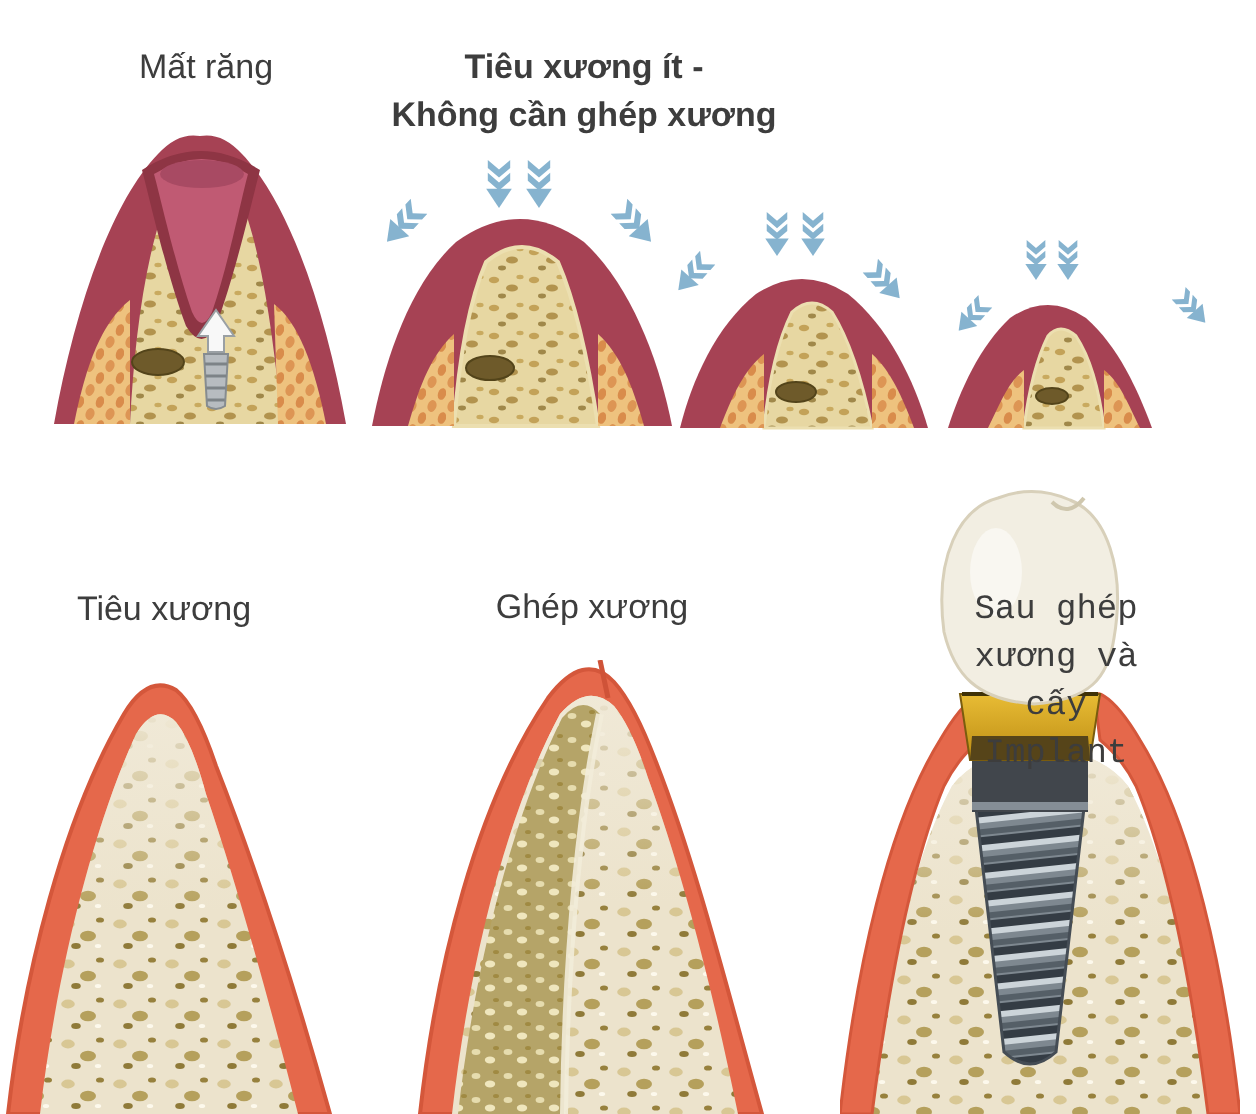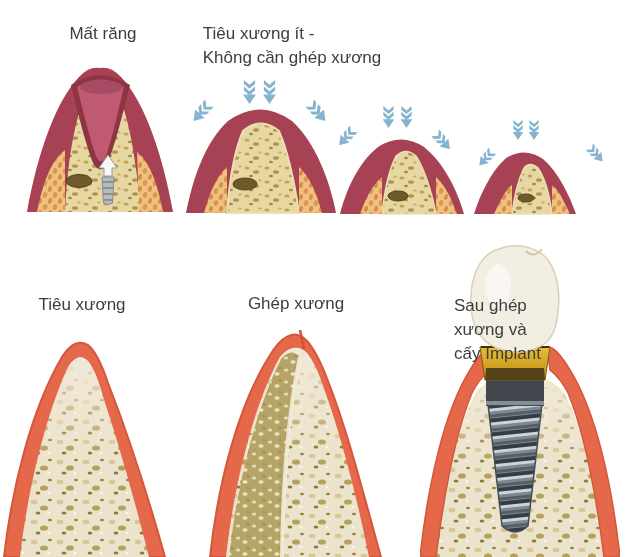--- a/index.html
+++ b/index.html
@@ -1,18 +1,18 @@
 <!DOCTYPE html>
 <html><head>
 <meta charset="utf-8">
 <style>
   html,body{margin:0;padding:0;background:#ffffff;}
   #page{position:relative;width:628px;height:557px;background:#ffffff;overflow:hidden;
         font-family:"Liberation Sans",sans-serif;}
-  .lbl{position:absolute;transform:translateX(-50%);
+  .lbl{position:absolute;transform:translateX(-50%);text-align:center;
        font-size:17px;line-height:1.42;color:#3d3d3d;white-space:pre-line;z-index:4;}
   .st{position:absolute;}
   #defs-holder{position:absolute;width:0;height:0;overflow:hidden;}
 </style>
 </head>
 <body>
 
 <div id="page">
 
   <svg id="defs-holder" aria-hidden="true">
@@ -59,25 +59,25 @@
       </linearGradient>
       <symbol id="arr" viewBox="0 0 16 30">
         <path d="M1,0 L8,6 L15,0 L15,5 L8,11 L1,5 Z" fill="#86b3cf"></path>
         <path d="M1,8 L8,14 L15,8 L15,13 L8,19 L1,13 Z" fill="#86b3cf"></path>
         <path d="M0,18 L16,18 L8,30 Z" fill="#86b3cf"></path>
       </symbol>
     </defs>
   </svg>
 
   <div class="lbl" style="left:103px;top:22px;">Mất răng</div>
-  <div class="lbl" style="left:292px;top:22px;">Tiêu xương ít -
+  <div class="lbl" style="left:292px;top:22px;font-weight:bold;">Tiêu xương ít -
 Không cần ghép xương</div>
   <div class="lbl" style="left:82px;top:293px;">Tiêu xương</div>
   <div class="lbl" style="left:296px;top:292px;">Ghép xương</div>
-  <div class="lbl" style="left:512px;top:294px;">Sau ghép xương và
+  <div class="lbl" style="left:528px;top:294px;font-family:Liberation Mono, monospace;">Sau ghép xương và
 cấy Implant</div>
 
   <svg class="st" style="left:22px;top:60px;width:156px;height:154px" viewBox="0 0 156 154">
     <path d="M5,152 C15,96 33,42 57,17 Q67,6 78,8 Q89,6 99,17 C123,42 141,96 151,152 Z" fill="#a64254"></path>
     <path d="M43,152 C45,112 50,72 60,44 Q70,29 80,31 Q92,29 100,44 C110,72 115,112 119,152 Z" fill="url(#trab1)"></path>
     <path d="M15,152 C21,122 29,101 43,90 L43,152 Z" fill="url(#fatty)"></path>
     <path d="M141,152 C135,122 127,101 115,92 L117,152 Z" fill="url(#fatty)"></path>
     <path d="M49,25 Q78,6 108,25 C104,40 96,76 86,103 Q79,116 71,103 C61,76 53,40 49,25 Z" fill="#8e3544"></path>
     <path d="M55,27 Q79,12 102,27 C98,42 92,73 84,96 Q79,107 74,96 C66,73 59,42 55,27 Z" fill="#c05a73"></path>
     <ellipse cx="79" cy="27" rx="21" ry="7" fill="#a84a63"></ellipse>

